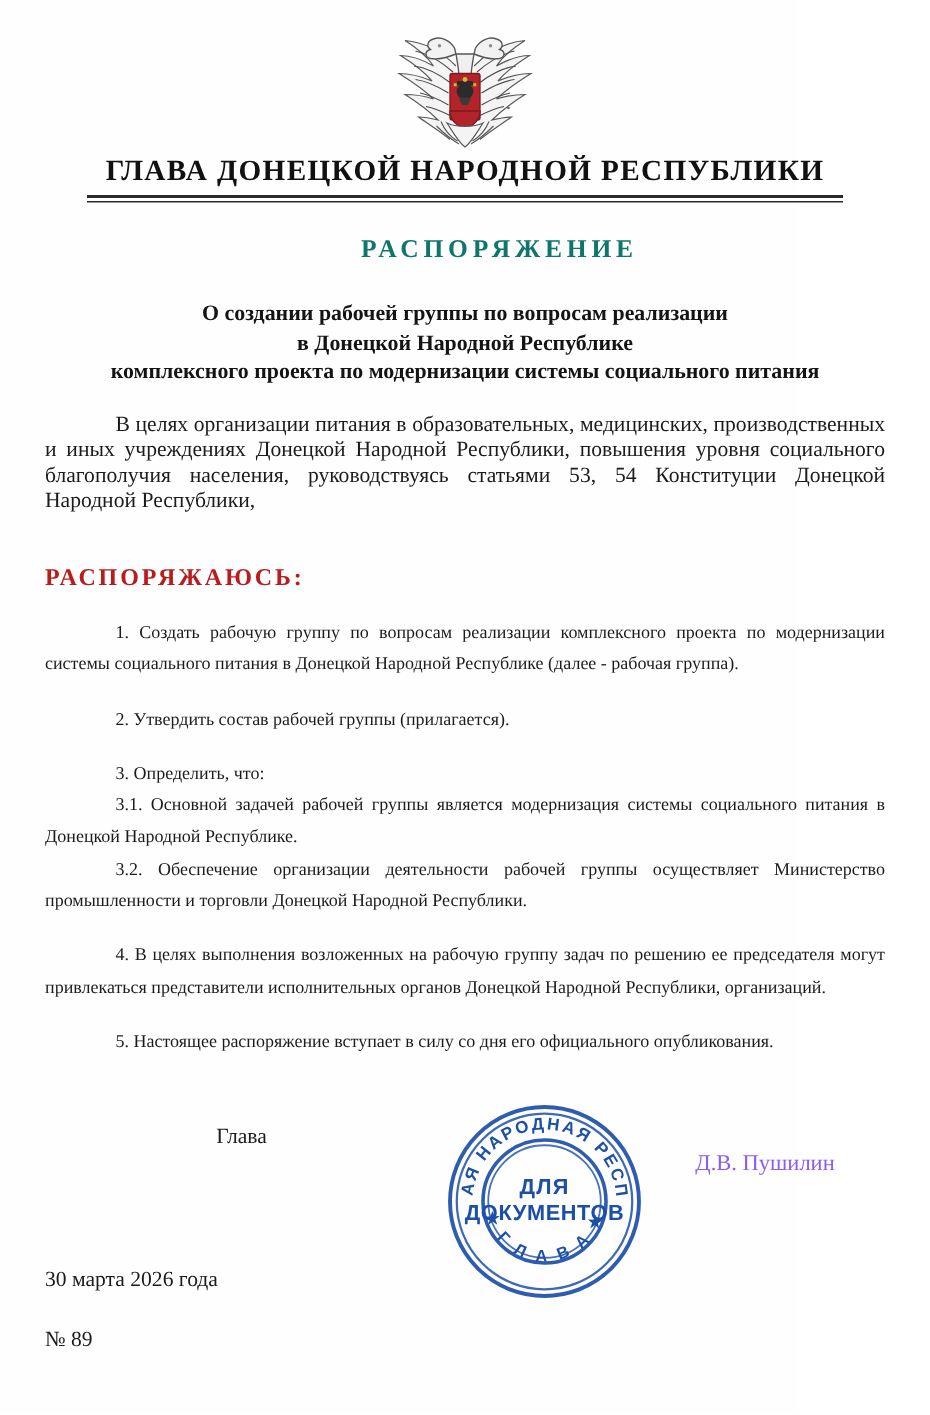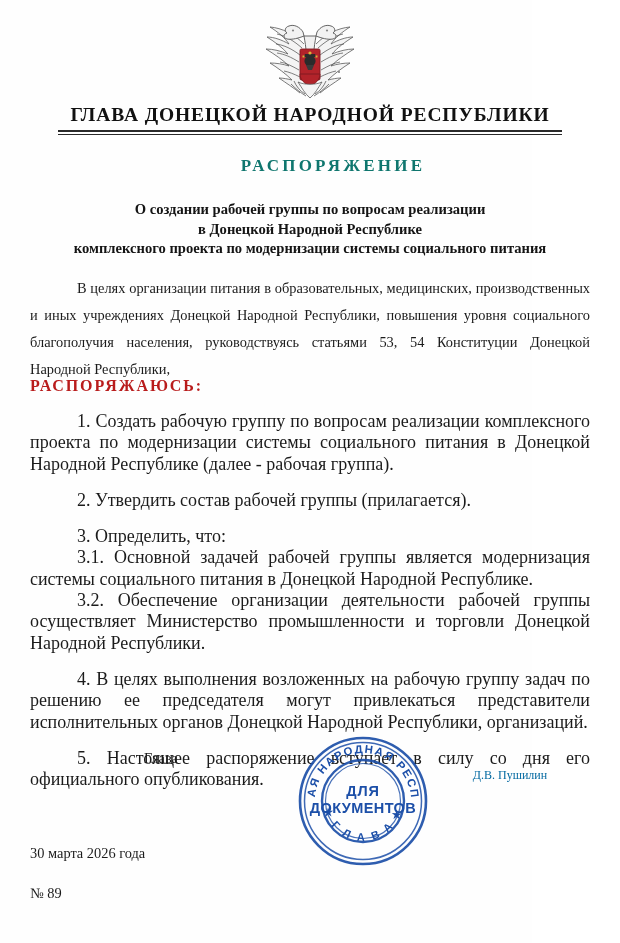--- a/index.html
+++ b/index.html
@@ -88,21 +88,21 @@
     color: #141414;
   }
 
   
   .preamble {
     position: absolute;
     top: 275px;
     left: 30px;
     width: 560px;
     font-size: 14.4px;
-    line-height: 27px;
+    line-height: 17px;
     text-align: justify;
     text-indent: 47px;
     color: #1b1b1b;
     hyphens: none;
   }
 
   
   .order-word {
     position: absolute;
     top: 377px;
@@ -112,21 +112,21 @@
     letter-spacing: 1.9px;
     color: #b91c1c;
   }
 
   
   .clauses {
     position: absolute;
     top: 411px;
     left: 30px;
     width: 560px;
-    font-size: 18px;
+    font-size: 12px;
     line-height: 21.3px;
     color: #1b1b1b;
   }
   .clause {
     text-align: justify;
     text-indent: 47px;
     margin: 0;
   }
   .clause.tight { margin-top: 0px; }
   .clause.spaced { margin-top: 15px; }
@@ -141,22 +141,22 @@
     font-size: 14.4px;
     line-height: 20.5px;
     color: #1b1b1b;
   }
   .sig-name {
     position: absolute;
     top: 768px;
     left: 430px;
     width: 160px;
     text-align: center;
-    font-size: 12px;
-    color: #0369a1;
+    font-size: 15px;
+    color: #8b5cf6;
   }
 
   
   .stamp {
     position: absolute;
     top: 735px;
     left: 297px;
     width: 132px;
     height: 132px;
     pointer-events: none;

